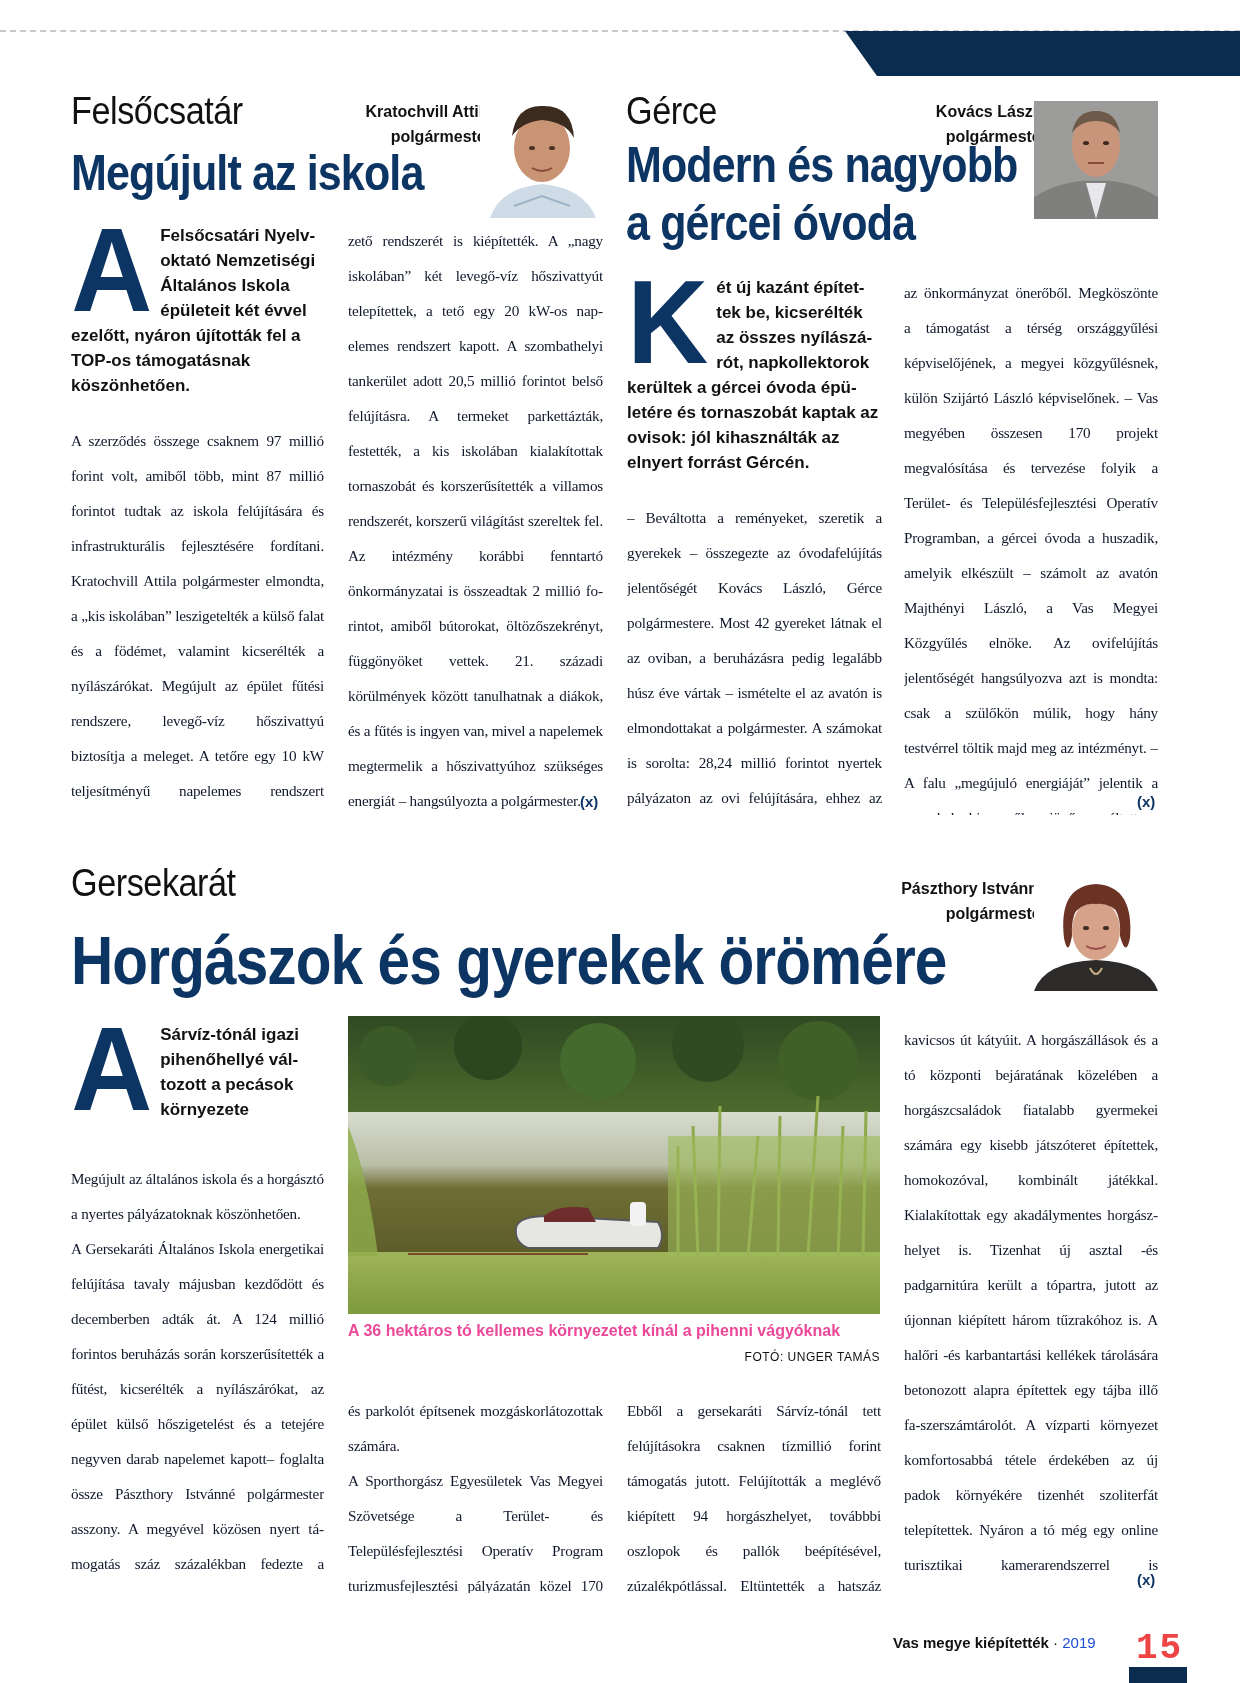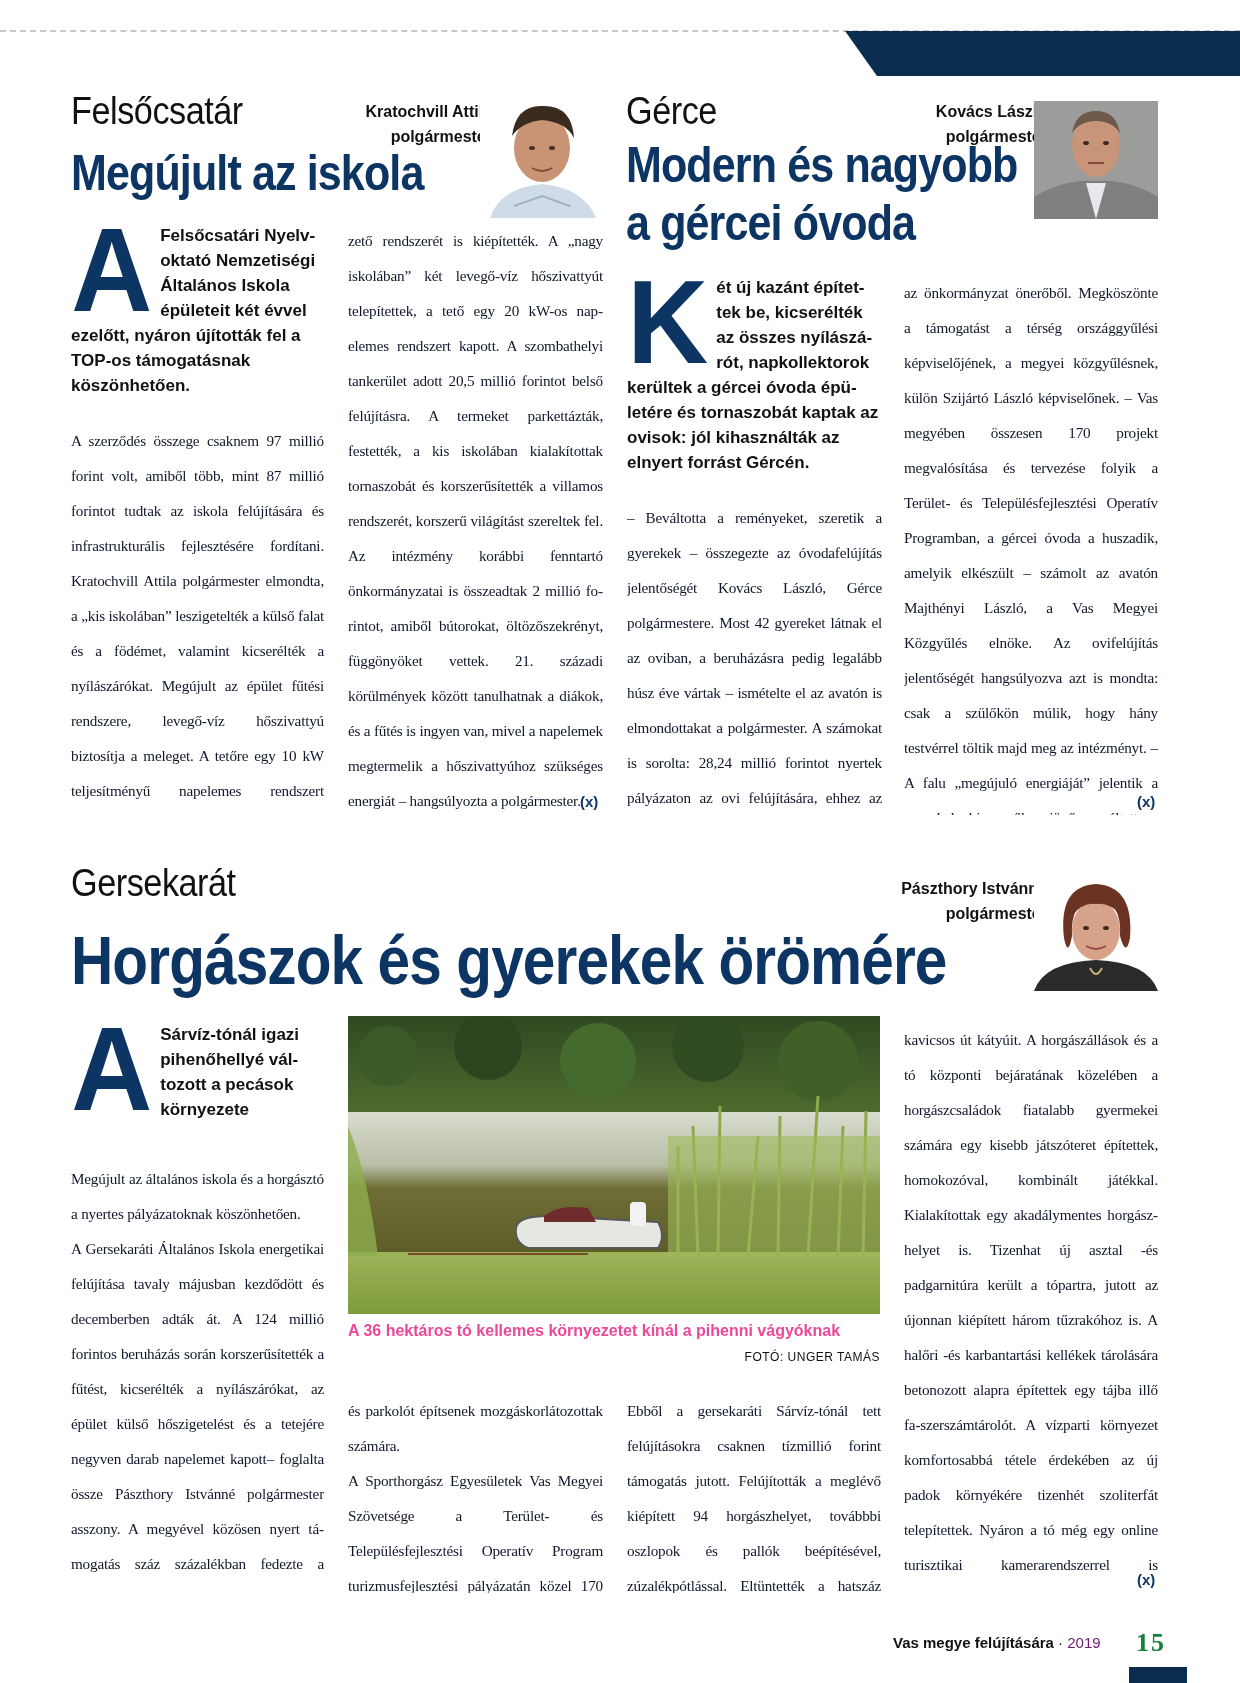--- a/index.html
+++ b/index.html
@@ -12,22 +12,22 @@
   .mayor { font-family:"Liberation Sans", sans-serif; font-size:16px; font-weight:700; color:#111; text-align:right; line-height:25px; white-space:nowrap; }
   .portrait { position:absolute; overflow:hidden; }
   .lede { font-family:"Liberation Sans", sans-serif; font-weight:700; font-size:17px; line-height:25px; color:#111; }
   .dropcap { float:left; font-family:"Liberation Sans", sans-serif; font-weight:700; color:#0d3564; font-size:118px; line-height:86px; margin:4px 6px 0 -2px; transform:scaleX(0.95); }
   .body { font-family:Liberation Serif, serif; font-size:15.2px; line-height:35px; text-align:justify; color:#0f172a; letter-spacing:-0.2px; }
   .endmark { font-family:"Liberation Sans", sans-serif; font-weight:700; color:#0d3564; font-size:15px; position:absolute; }
   .caption { font-family:"Liberation Sans", sans-serif; font-weight:700; font-size:16px; color:#ec4899; white-space:nowrap; }
   .credit { font-family:"Liberation Sans", sans-serif; font-size:12px; color:#111; letter-spacing:0.5px; white-space:nowrap; text-align:center; }
   .footer-text { font-family:"Liberation Sans", sans-serif; font-size:15px; color:#111; white-space:nowrap; }
   .footer-text b { font-weight:700; }
-  .footer-year { color:#701a75; font-weight:400; }
-  .page-num { font-family:Liberation Serif, serif; font-weight:700; font-size:26px; color:#15803d; letter-spacing:2px; }
+  .footer-year { color:#1d4ed8; font-weight:400; }
+  .page-num { font-family:Liberation Mono, monospace; font-weight:700; font-size:36px; color:#ef4444; letter-spacing:2px; }
   .page-tab { position:absolute; left:1129px; top:1667px; width:58px; height:16px; background:#0a2c4f; }
   .col { position:absolute; overflow:hidden; }
 </style>
 </head>
 <body>
 
 <div class="dash-line"></div>
 <div class="corner-band"></div>
 
 <div>
@@ -172,18 +172,18 @@
   <div class="col" style="left:627px; top:1393px; width:254px; height:200px;">
     <div class="body">Ebből a gersekaráti Sárvíz-tó­nál tett felújításokra csaknen tízmillió forint támogatás ju­tott. Felújították a meglévő kié­pített 94 horgászhelyet, tovább­bi oszlopok és pallók beépíté­sével, zúzalékpótlással. Eltün­tették a hatszáz méter hosszú</div>
   </div>
   <div class="col" style="left:904px; top:1022px; width:254px; height:548px;">
     <div class="body">kavicsos út kátyúit. A horgá­szállások és a tó központi bejá­ratának közelében a horgász­családok fiatalabb gyermekei számára egy kisebb játszóteret építettek, homokozóval, kom­binált játékkal. Kialakítottak egy akadálymentes horgász­helyet is. Tizenhat új asztal -és padgarnitúra került a tópart­ra, jutott az újonnan kiépített három tűzrakóhoz is. A halőri -és karbantartási kellékek tá­rolására betonozott alapra épí­tettek egy tájba illő fa-szer­számtárolót. A vízparti kör­nyezet komfortosabbá tétele érdekében az új padok környé­kére tizenhét szoliterfát telepí­tettek. Nyáron a tó még egy on­line turisztikai kamerarend­szerrel is gazdagodott.</div>
   </div>
   <div class="endmark" style="left:1137px; top:1571px;">(x)</div>
 </div>
 
 <div class="abs footer-text" style="left:893px; top:1634px;">
-  <b>Vas megye felújítására</b>
+  <b>Vas megye kiépítették</b>
   <span>·</span>
   <span class="footer-year">2019</span>
 </div>
 <div class="abs page-num" style="left:1136px; top:1628px;">15</div>
 <div class="page-tab"></div>
 
 </body></html>

